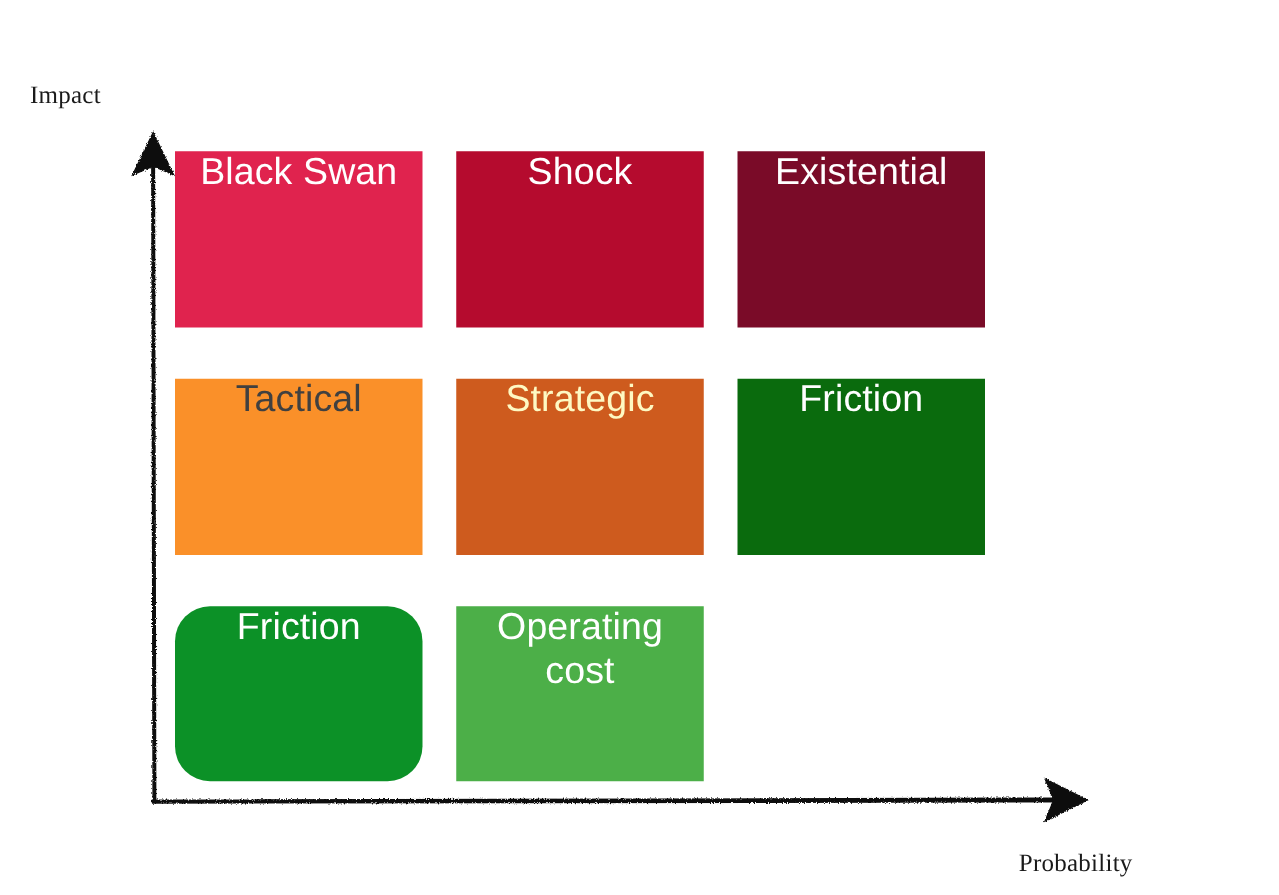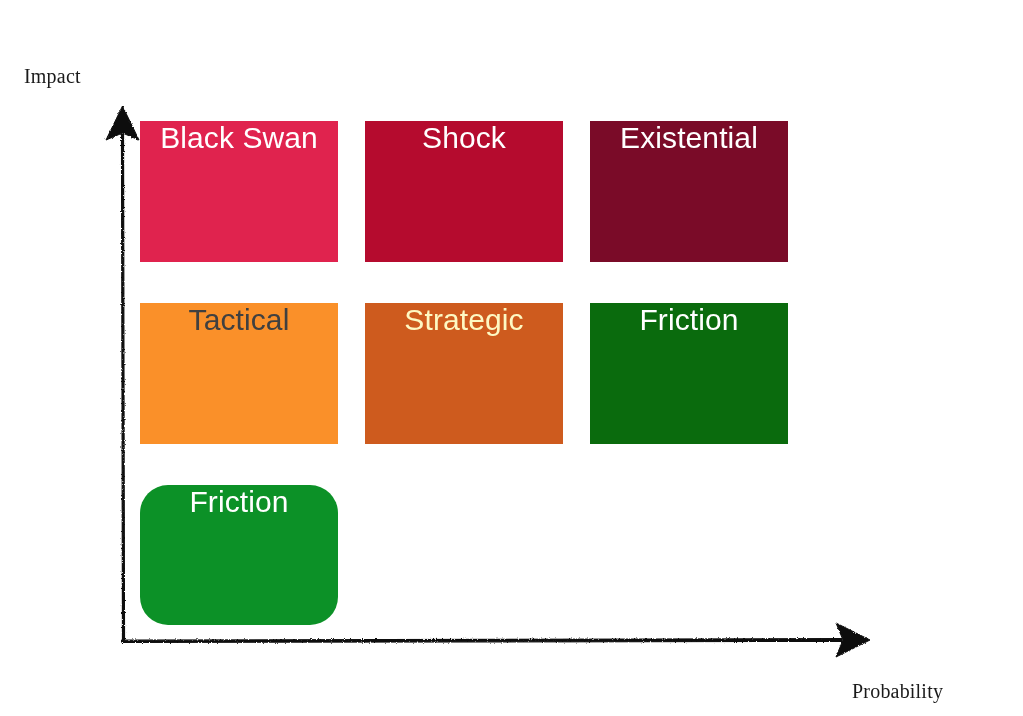--- a/index.html
+++ b/index.html
@@ -28,21 +28,21 @@
     font-size: 20px;
     color: #1a1a1a;
     white-space: nowrap;
     letter-spacing: 0.2px;
   }
   #impact-label {
     left: 24px;
     top: 29px;
   }
   #probability-label {
-    left: 852px;
+    left: 815px;
     top: 644px;
   }
 
   
   #axes-svg {
     position: absolute;
     left: 0;
     top: 0;
     width: 1023px;
     height: 716px;
@@ -133,15 +133,18 @@
     </div>
 
     <div class="cell" style="background-color: rgb(10, 107, 13); color: rgb(255, 255, 255);">
       <span class="cell-label">Friction</span>
     </div>
 
     <div class="cell" style="background-color: rgb(12, 145, 39); color: rgb(255, 255, 255); border-radius: 28px;">
       <span class="cell-label">Friction</span>
     </div>
 
+    <div class="cell" style="background-color: rgb(76, 175, 72); color: rgb(255, 255, 255);">
+      <span class="cell-label">Operating cost</span>
+    </div>
 
   </div>
 </div>
 
 </body></html>

